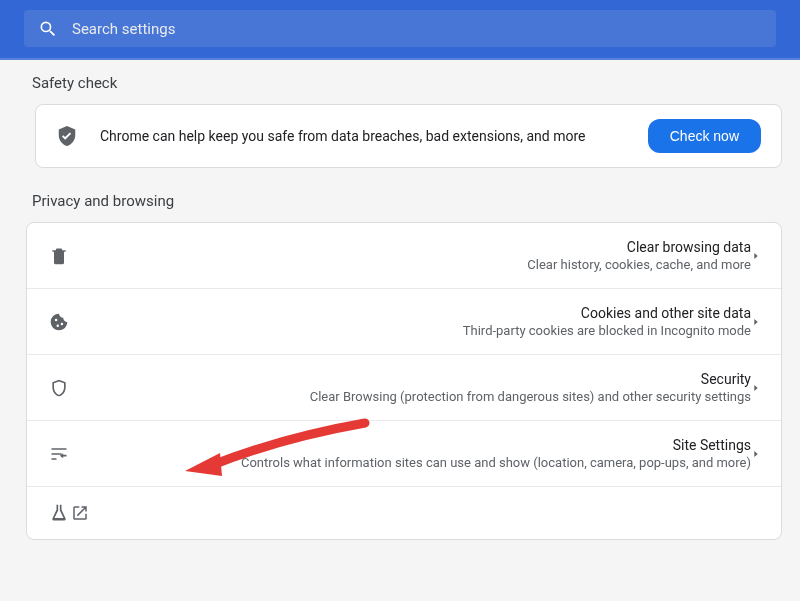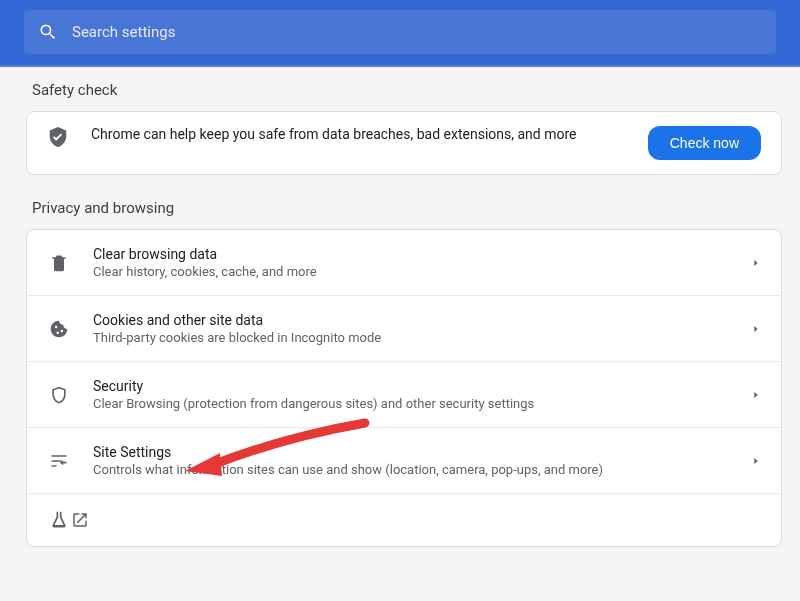--- a/index.html
+++ b/index.html
@@ -13,21 +13,21 @@
     font-size: 13px;
   }
   .topbar {
     background: #3367d6;
     padding: 10px 24px 11px 24px;
     border-bottom: 2px solid #5880dc;
   }
   .searchbox {
     background: #4876d6;
     border-radius: 4px;
-    height: 44px;
+    height: 37px;
     display: flex;
     align-items: center;
     padding: 0 14px;
     gap: 14px;
   }
   .searchbox .icon { color: #fff; display:flex; }
   .searchbox .placeholder {
     color: #e8eaed;
     font-size: 15px;
     font-weight: 400;
@@ -41,22 +41,24 @@
     margin: 10px 6px 12px 6px;
     font-weight: 400;
   }
   .card, .list-card {
     background: #fff;
     border-radius: 8px;
     border: 1px solid #dadce0;
   }
   .card {
     display: flex;
+    align-items: center;
     padding: 14px 20px;
     margin-bottom: 22px;
+    margin-left: 9px;
   }
   .card .lead-icon { width: 24px; display:flex; color:#5f6368; }
   .card .card-text {
     flex: 1;
     margin-left: 20px;
     font-size: 14px;
     color: #202124;
   }
   .btn-primary {
     background: #1a73e8;
@@ -70,20 +72,21 @@
   }
   .list-card {
     overflow: hidden;
   }
   .list-item {
     display: flex;
     align-items: center;
     padding: 16px 20px;
     border-bottom: 1px solid #e8eaed;
     position: relative;
+    text-align: right;
   }
   .list-item:last-child { border-bottom: none; }
   .list-item .lead-icon {
     width: 24px;
     color:#5f6368;
     display:flex;
     justify-content:center;
   }
   .list-item .texts {
     flex: 1;

